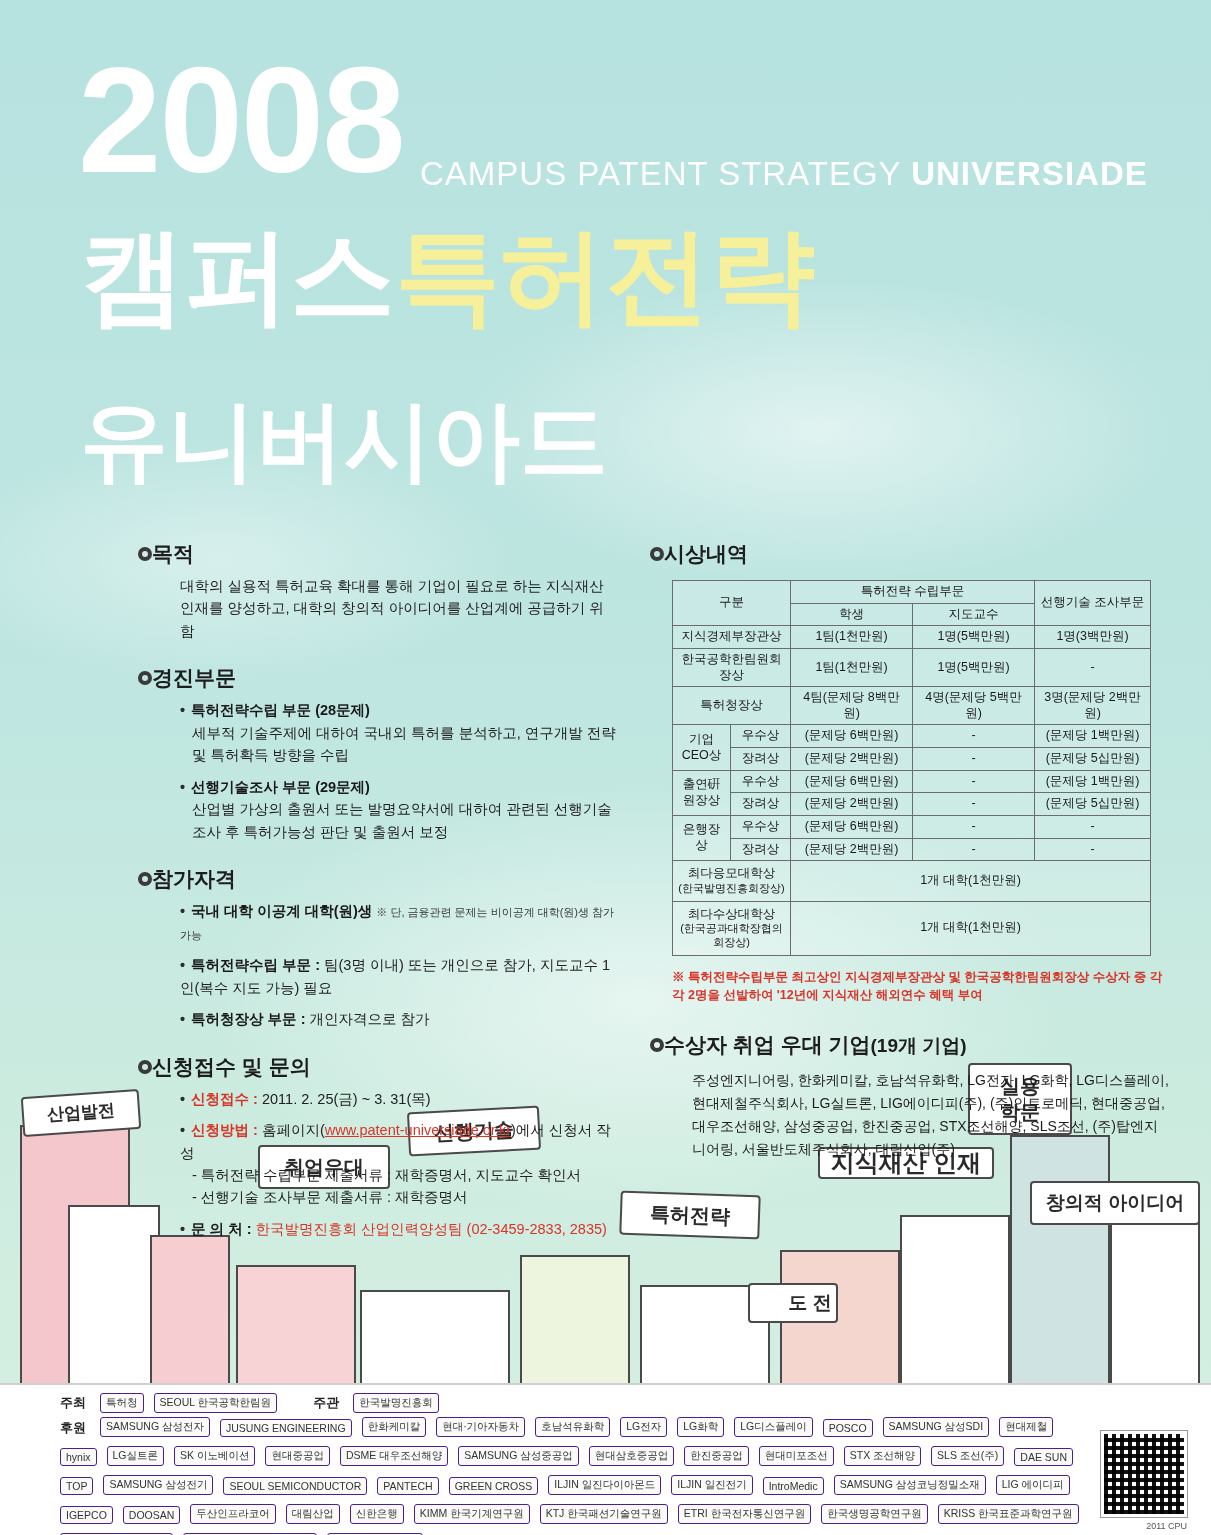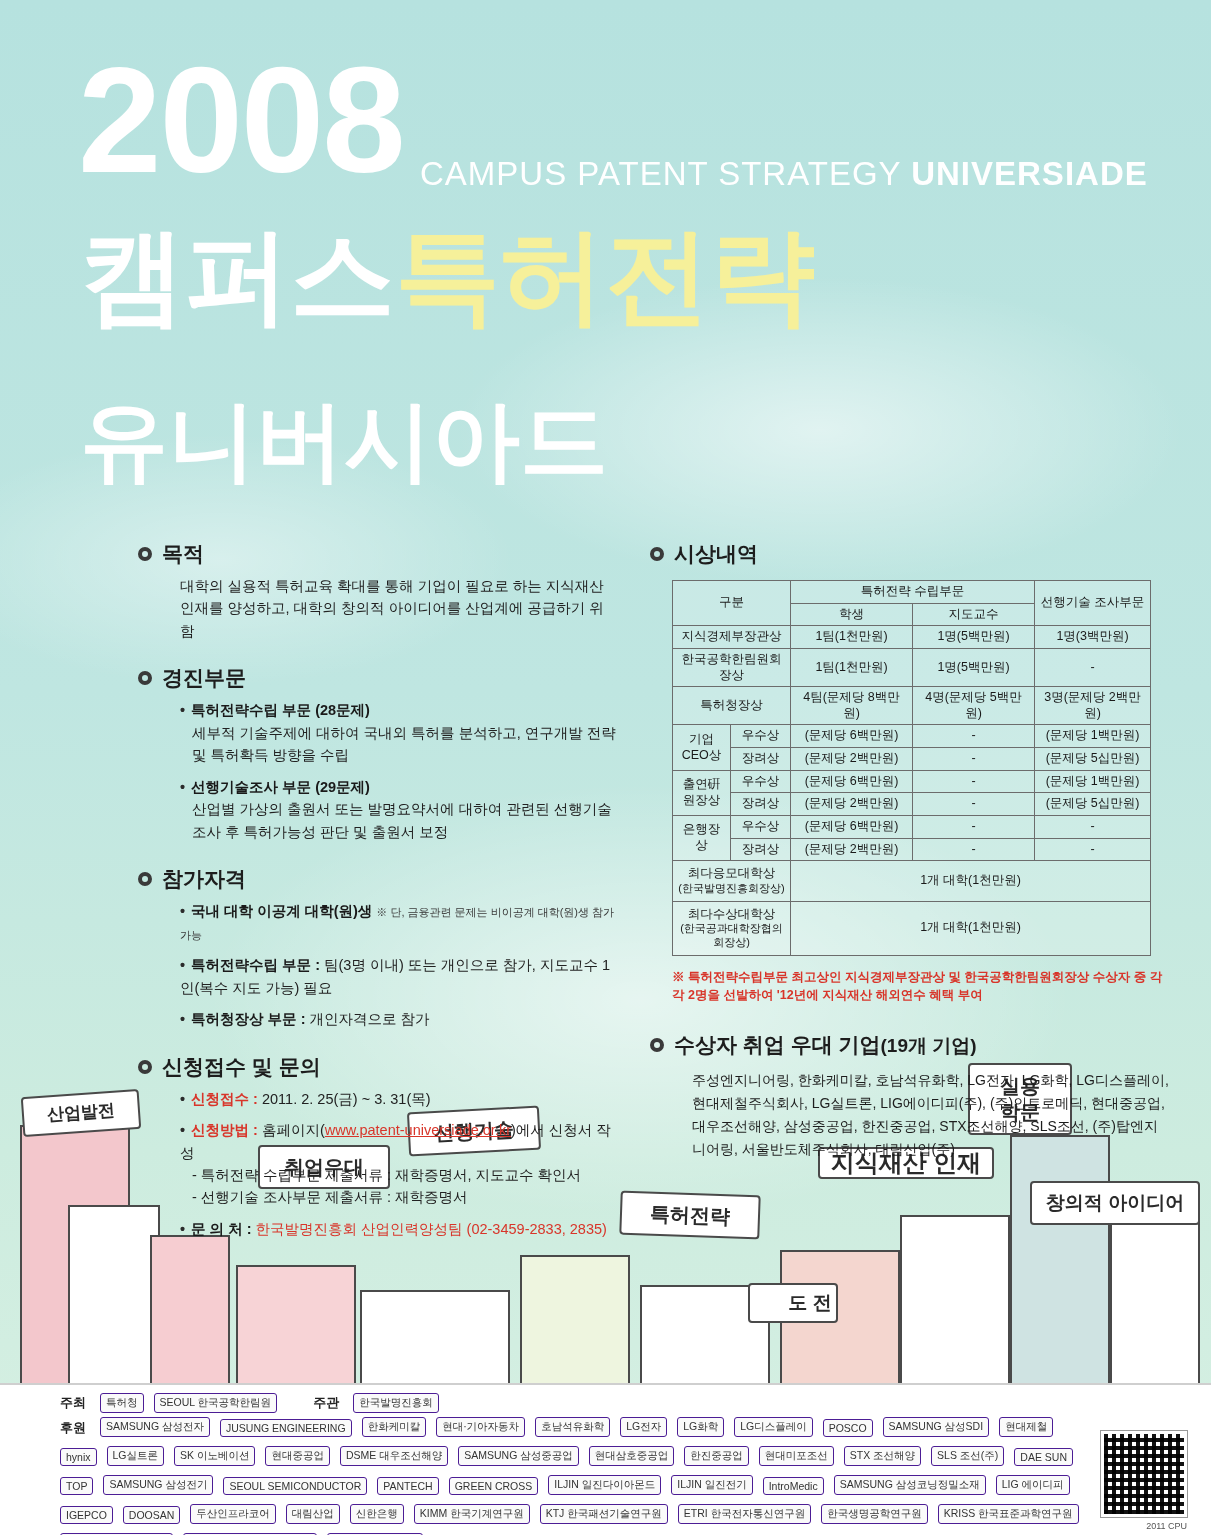--- a/index.html
+++ b/index.html
@@ -45,21 +45,21 @@
     position:absolute; left:80px; top:382px;
     font-size:88px; font-weight:bold; color:#ffffff;
     font-family:"Liberation Sans", sans-serif;
     white-space:nowrap;
   }
   
   .col-left { position:absolute; left:138px; top:540px; width:480px; }
   .col-right { position:absolute; left:650px; top:540px; width:520px; }
 
   .sec { margin-bottom:22px; }
-  .sec-head { display:flex; align-items:center; gap:10px; }
+  .sec-head { display:flex; align-items:center; }
   .bullet-ring {
     width:14px; height:14px; border-radius:50%;
     border:4px solid #3a3a3a; display:inline-block; flex:none;
   }
   .sec-title {
     font-size:21px; font-weight:bold; color:#1d1d1d;
     font-family:"Liberation Sans", sans-serif;
   }
   .sec-body {
     margin-left:42px; margin-top:7px;

